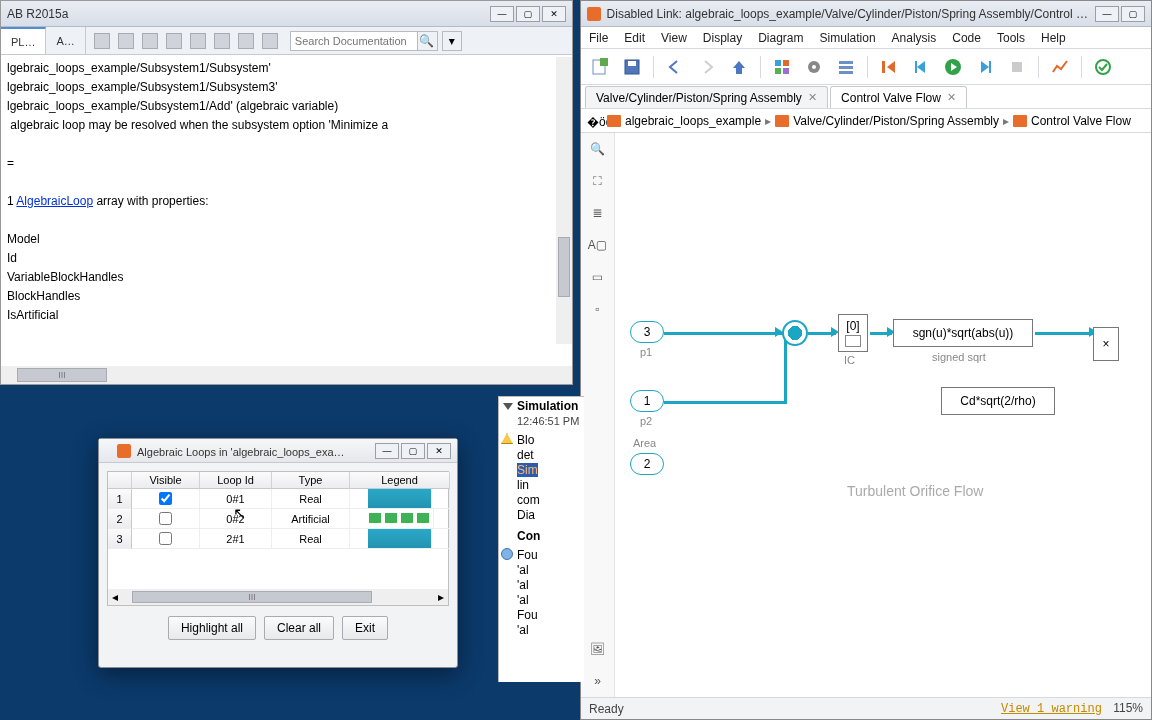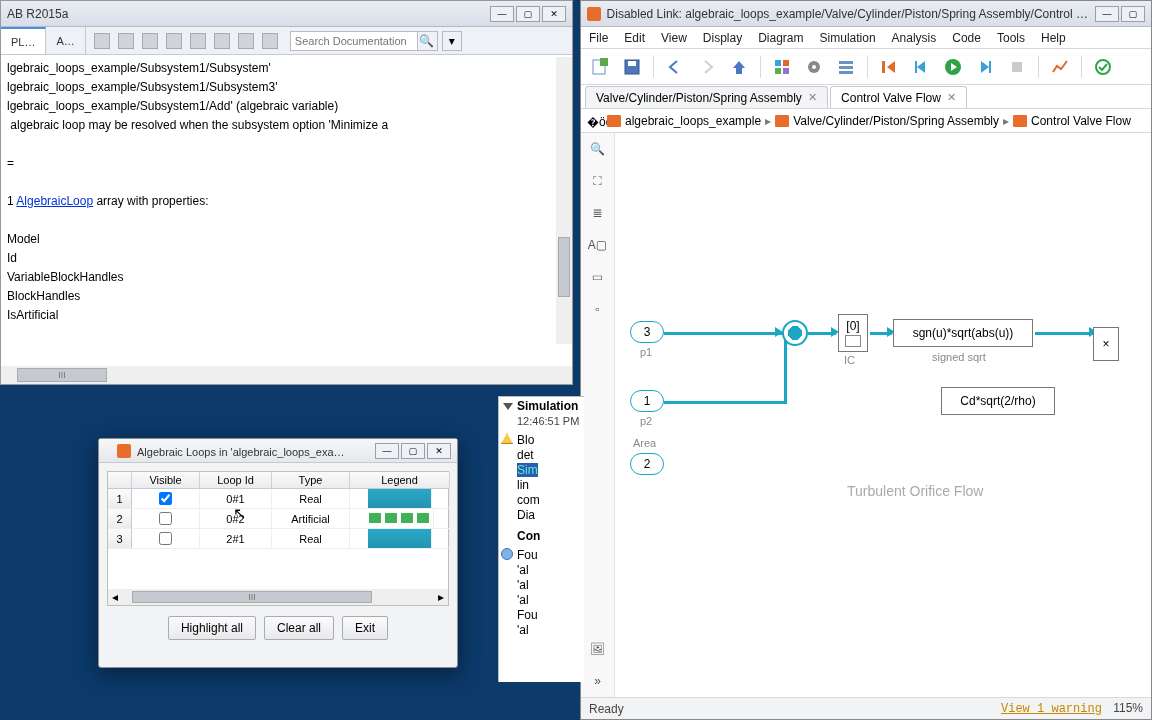--- a/index.html
+++ b/index.html
@@ -53,21 +53,21 @@
 
 
 .sim-panel { position: absolute; left: 498px; top: 396px; width: 86px; height: 286px; background: #fff; border-top: 1px solid #bbb; border-left: 1px solid #bbb; overflow: hidden; z-index: 5; }
 .sim-head { display: flex; align-items: center; gap: 4px; padding: 2px 4px; }
 .sim-head .tri { width: 0; height: 0; border-left: 5px solid transparent; border-right: 5px solid transparent; border-top: 7px solid #555; }
 .sim-head .ttl { font-weight: bold; font-size: 12px; }
 .sim-time { font-size: 11px; color: #444; padding-left: 18px; }
 .sim-body { padding: 6px 4px 4px 18px; font-family: "Courier New", monospace; font-size: 12px; line-height: 15px; }
 .sim-body .warn { display: flex; gap: 4px; align-items: flex-start; margin-left: -16px; }
 .sim-body .wicon { width: 12px; height: 11px; background: #f7c948; clip-path: polygon(50% 0,100% 100%,0 100%); border: 1px solid #b38800; }
-.sim-body .sel { background: #2a5db0; color: #5eead4; }
+.sim-body .sel { background: #2a5db0; color: #fdba74; }
 .sim-body .info { display: flex; gap: 4px; align-items: flex-start; margin-left: -16px; margin-top: 4px; }
 .sim-body .iicon { width: 12px; height: 12px; border-radius: 50%; background: #7fb2e5; border: 1px solid #3d77b3; }
 
 
 .slk { position: absolute; left: 580px; top: 0; right: 0; bottom: 0; background: #fff; border: 1px solid #888; }
 .slk-title { height: 26px; background: linear-gradient(#e9edf3,#d8dee8); border-bottom: 1px solid #b8bcc2; display: flex; align-items: center; padding: 0 6px; gap: 6px; justify-content: space-between; }
 .slk-title .left { display: flex; align-items: center; gap: 6px; overflow: hidden; }
 .slk-title .icon { width: 14px; height: 14px; background: #e86d2a; border-radius: 2px; }
 .slk-title .txt { font-size: 12px; color: #333; white-space: nowrap; overflow: hidden; text-overflow: ellipsis; }
 .slk-menu { height: 22px; display: flex; align-items: center; gap: 16px; padding: 0 8px; border-bottom: 1px solid #d6d9dd; font-size: 12px; color: #222; }

